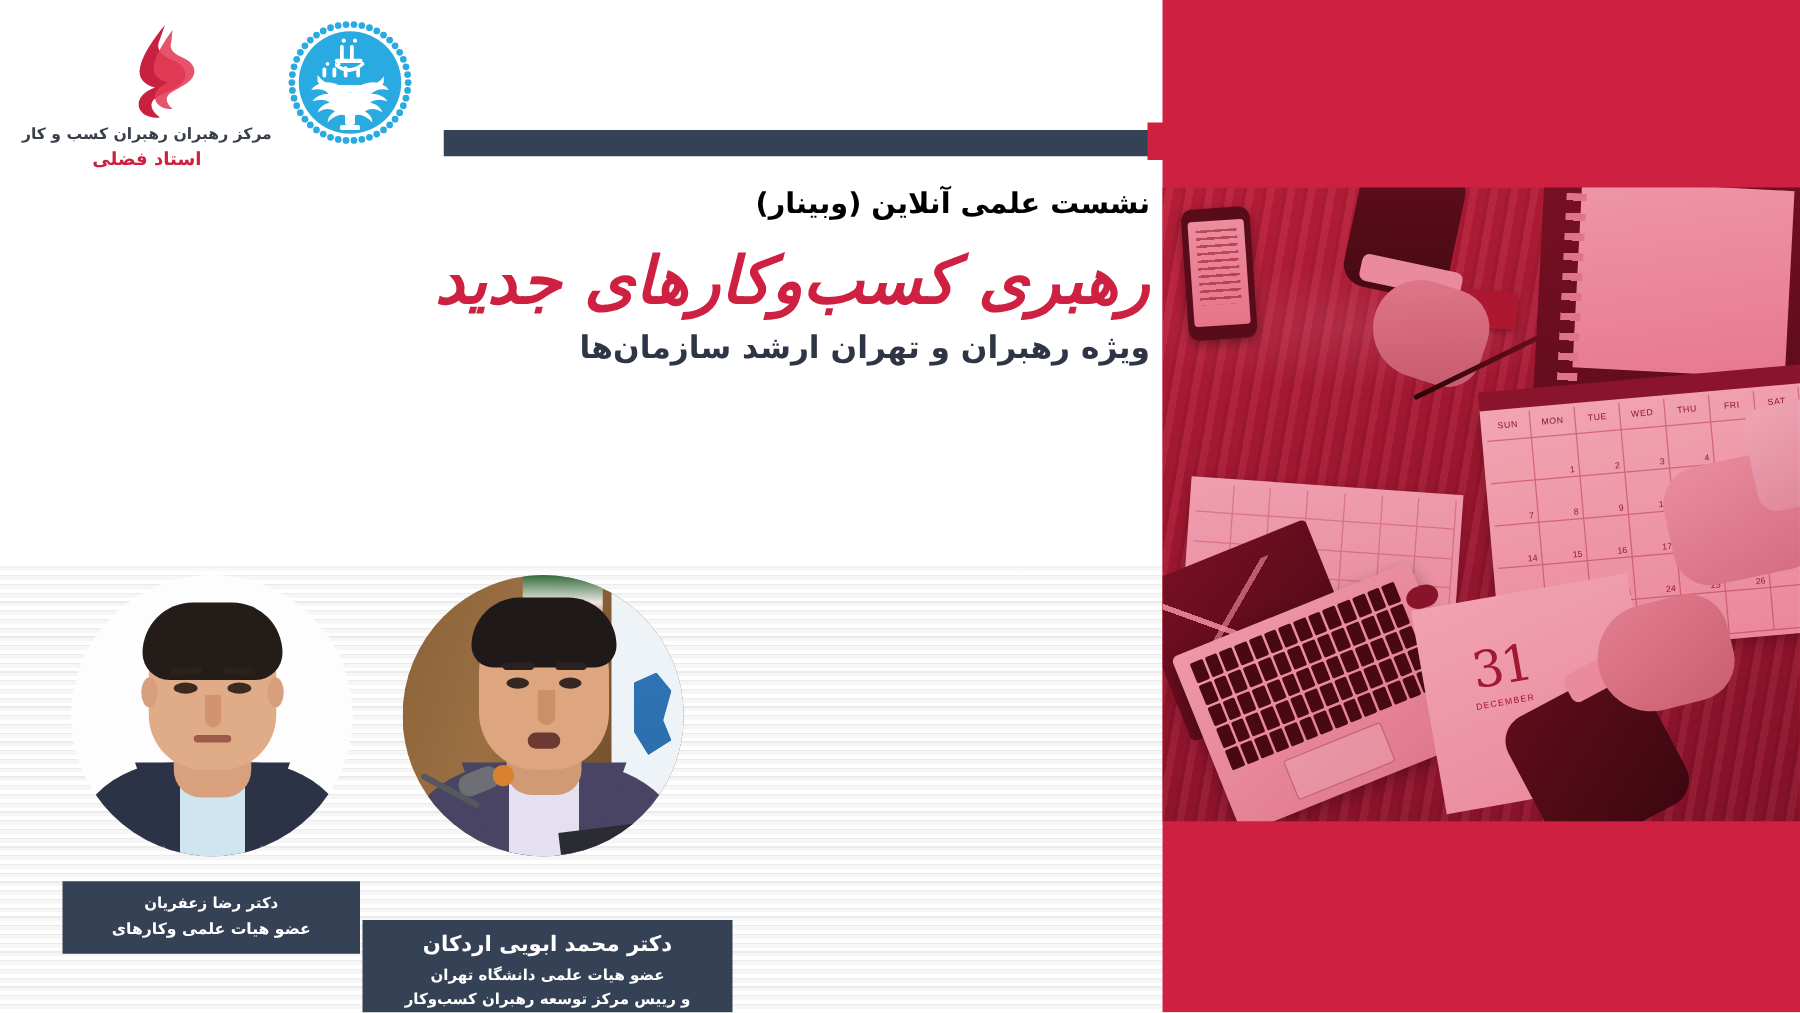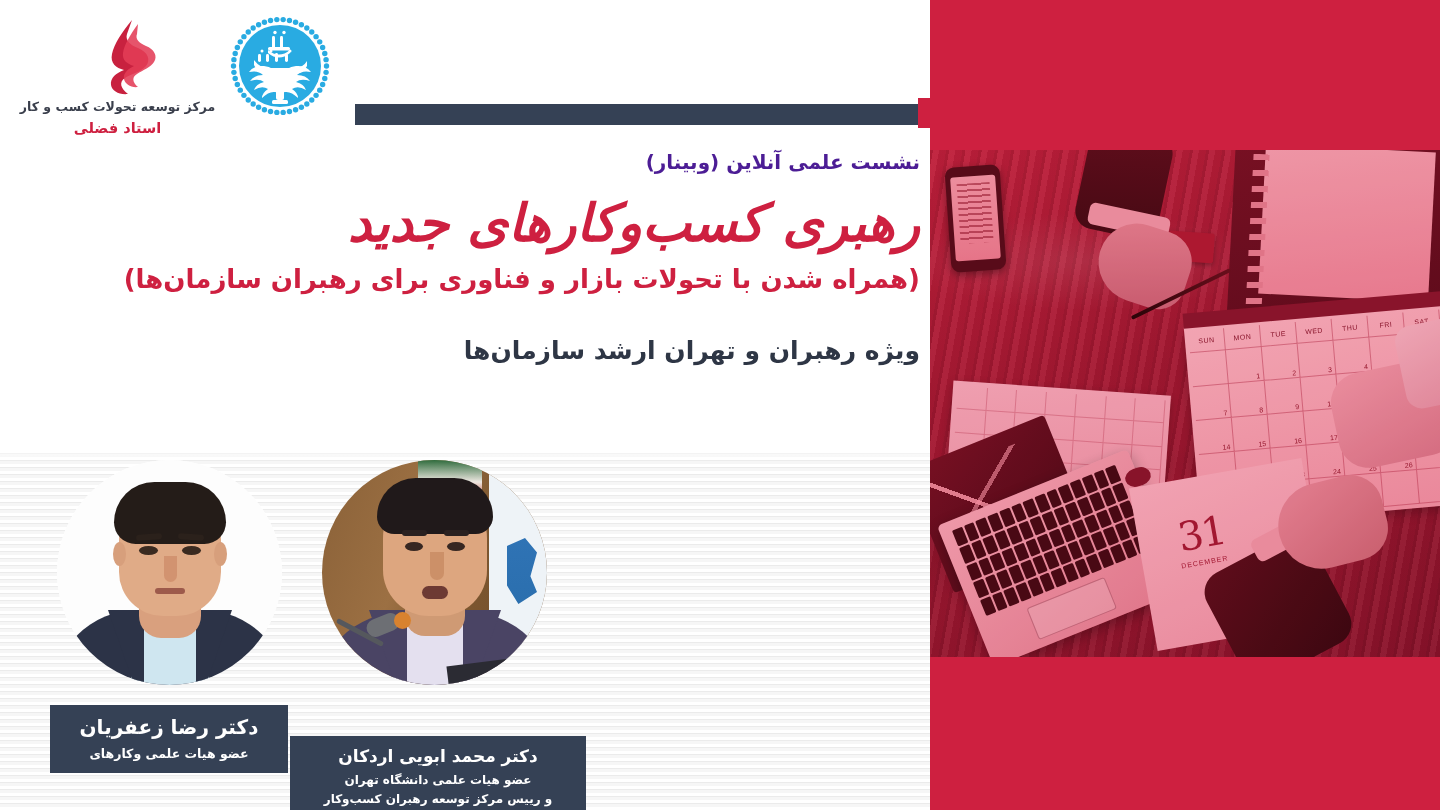--- a/index.html
+++ b/index.html
@@ -239,21 +239,21 @@
   }
   .cedbl-caption .red{color:#ce2040;font-size:14.5px;font-weight:700;display:block;margin-top:1px;}
 
   .ut-logo{position:absolute;left:228px;top:14px;width:104px;height:104px;}
 
   
   .head{
     position:absolute;left:60px;top:150px;width:860px;text-align:right;direction:rtl;z-index:5;
   }
   .kicker{
-    font-size:20px;font-weight:700;color:#4c1d95;margin:0 0 18px 0;
+    font-size:23px;font-weight:700;color:#000000;margin:0 0 18px 0;
     font-family:"DejaVu Sans",sans-serif;letter-spacing:0;
   }
   .title{
     font-size:52px;font-weight:700;color:#ce2040;margin:0 0 6px 0;line-height:1.22;
     font-family:"DejaVu Sans",sans-serif;
     font-style:italic;
   }
   .subtitle{
     font-size:26px;font-weight:700;color:#ce2040;margin:0 0 38px 0;line-height:1.4;
     font-family:"DejaVu Sans",sans-serif;
@@ -352,21 +352,21 @@
   .avB-paper{position:absolute;left:126px;top:202px;width:70px;height:30px;background:#2b2b33;
     transform:rotate(-7deg);}
 
   .nameplate{
     background:#354155;color:#ffffff;text-align:center;direction:rtl;
     padding:9px 8px 10px;box-sizing:border-box;
     font-family:"DejaVu Sans",sans-serif;
   }
   .np1{position:absolute;left:50px;top:255px;width:238px;}
   .np2{position:absolute;left:290px;top:255px;width:296px;margin-top:31px;}
-  .np-name{font-size:20px;font-weight:700;line-height:1.35;}
+  .np-name{font-size:12px;font-weight:700;line-height:1.35;}
   .np-role{font-size:12.5px;font-weight:600;line-height:1.55;margin-top:3px;}
   .np2 .np-name{font-size:17px;}
   .np2 .np-role{font-size:12px;}
 </style>
 </head>
 <body>
 
 <div id="poster">
 
   <div class="stripes"></div>
@@ -593,21 +593,21 @@
 
     <div class="cedbl-logo">
       <svg viewBox="0 0 72 78" width="72" height="78" aria-hidden="true">
         <path d="M40 2 C30 14 22 26 20 36 C18 45 24 50 32 52 C24 55 18 60 19 67 C20 73 27 77 36 76
                  C28 70 27 64 33 60 C39 56 49 54 54 48 C59 42 56 34 46 30 C38 27 33 22 35 16 Z" fill="#c8213f"></path>
         <path d="M46 6 C38 17 32 27 31 35 C30 42 35 46 42 48 C36 51 31 55 32 61 C33 66 39 70 46 69
                  C40 64 40 59 45 56 C51 52 59 49 62 44 C66 38 62 31 54 28 C47 25 43 21 45 16 Z" fill="#e33c56" opacity="0.88"></path>
       </svg>
     </div>
     <div class="cedbl-caption">
-      <span>مرکز توسعه تحولات کسب و کار</span>
+      <span>مرکز رهبران رهبران کسب و کار</span>
       <span class="red">استاد فضلی</span>
     </div>
 
     <div class="ut-logo">
       <svg viewBox="0 0 104 104" width="104" height="104" aria-hidden="true">
         <circle cx="52" cy="52" r="50" fill="#ffffff"></circle>
         <g fill="#29ABE2">
           <circle cx="52" cy="52" r="41"></circle>
         </g>
         <g fill="#29ABE2" id="beads">
@@ -683,21 +683,20 @@
           <rect x="48" y="60" width="8" height="26" rx="2"></rect>
           <rect x="44" y="86" width="16" height="4" rx="1.5"></rect>
         </g>
       </svg>
     </div>
   </div>
 
   <div class="head">
     <p class="kicker">نشست علمی آنلاین (وبینار)</p>
     <h1 class="title">رهبری کسب‌وکارهای جدید</h1>
-    <p class="subtitle">(همراه شدن با تحولات بازار و فناوری برای رهبران سازمان‌ها)</p>
     <p class="audience">ویژه رهبران و تهران ارشد سازمان‌ها</p>
   </div>
 
   <div class="speakers">
 
     <div class="speaker sp1">
       <div class="avatar framed">
         <div class="avA-bg"></div>
         <div class="avA-jacket"></div>
         <div class="avA-shirt"></div>

